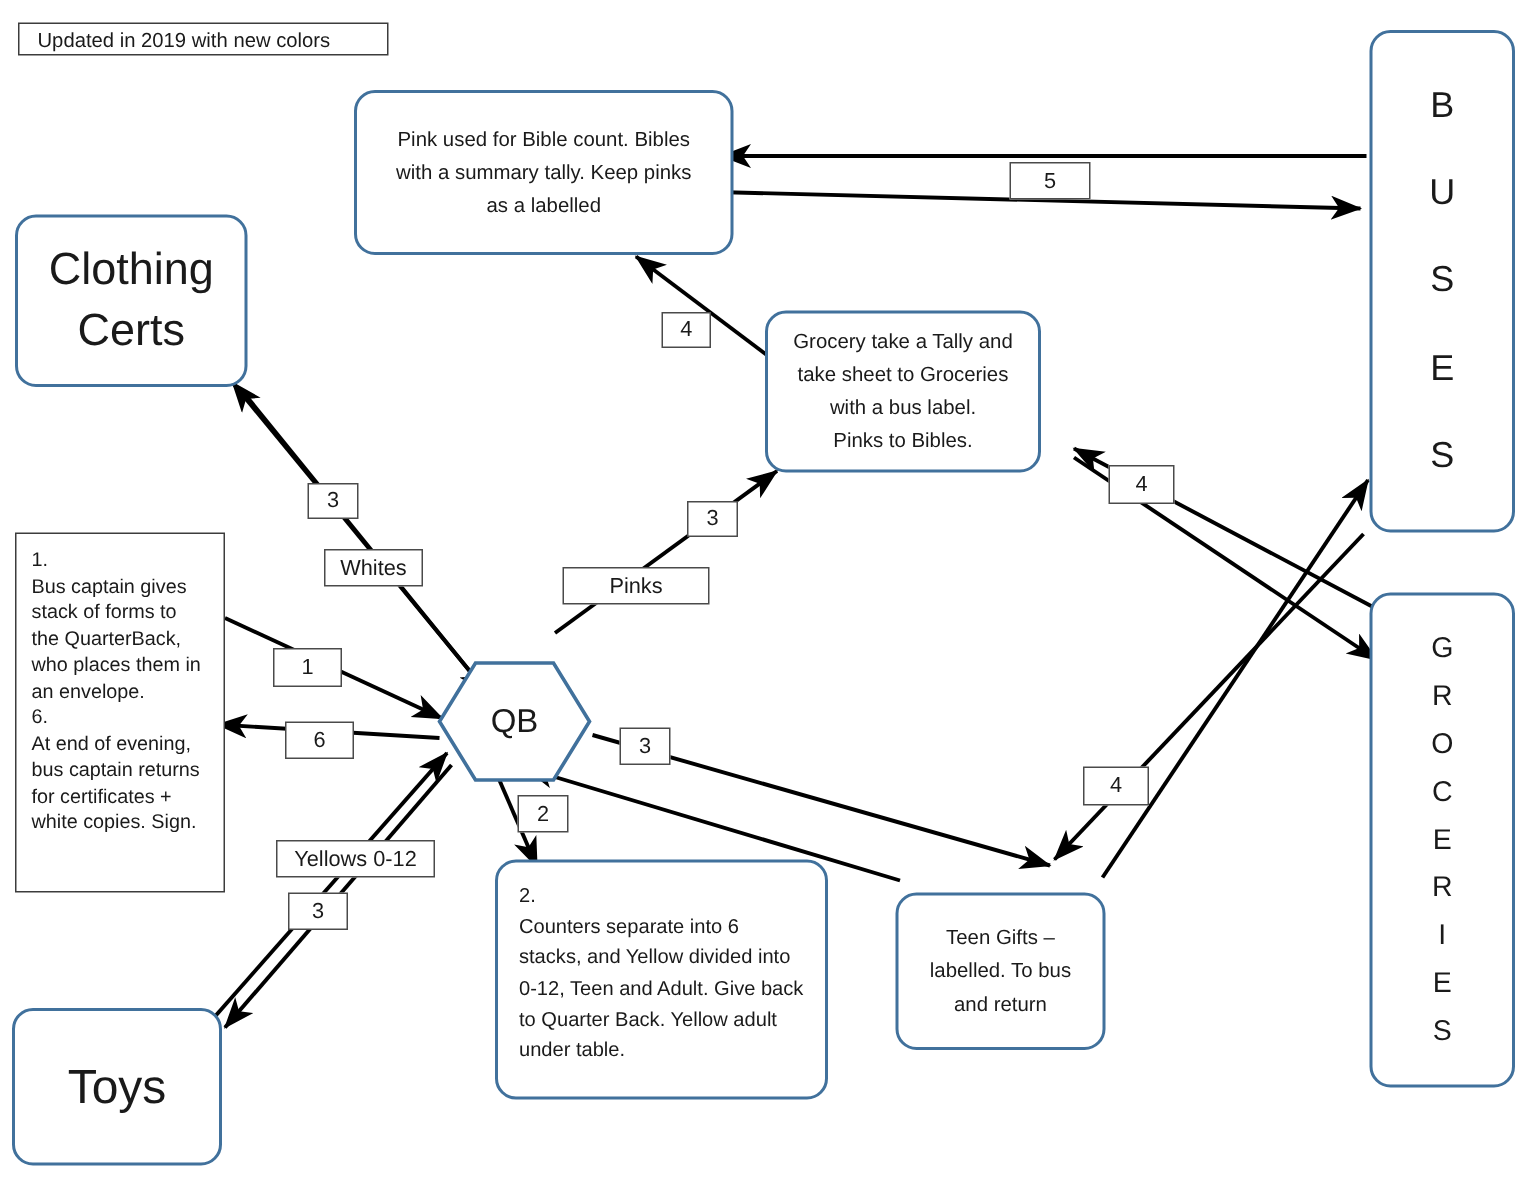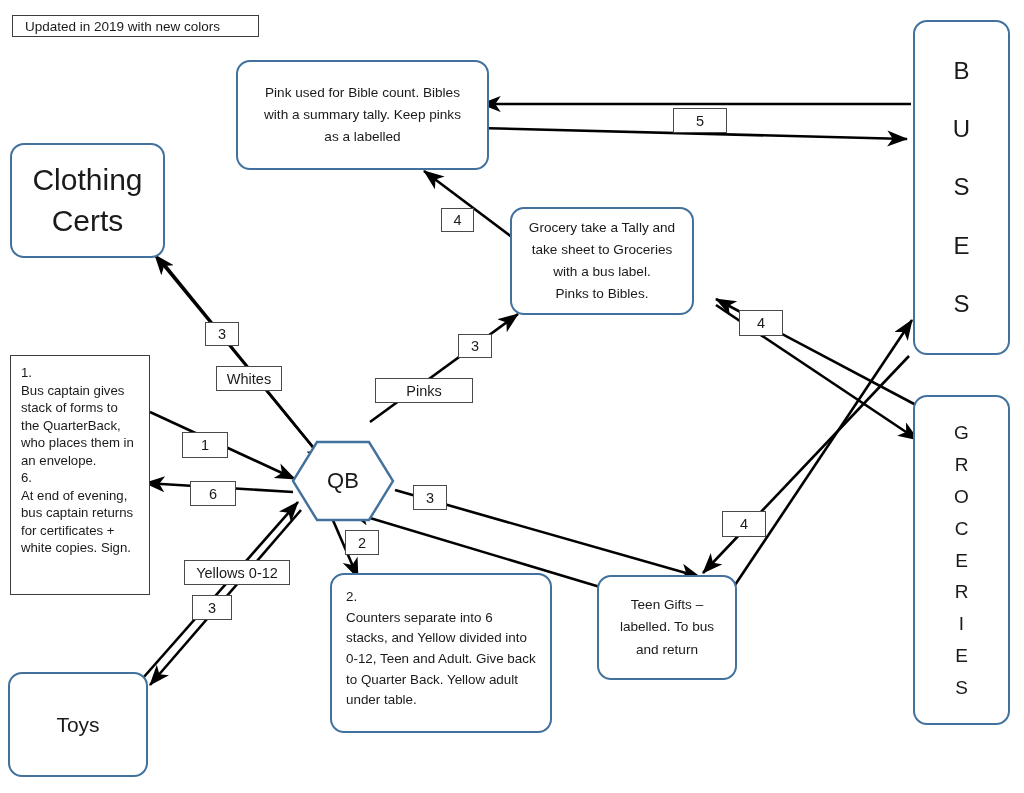--- a/index.html
+++ b/index.html
@@ -78,39 +78,39 @@
   }
   #note-instructions .ln { white-space: nowrap; }
 
   
   #node-clothing {
     left: 10px; top: 143px; width: 155px; height: 115px;
     font-size: 30px; line-height: 1.35;
   }
   #node-toys {
     left: 8px; top: 672px; width: 140px; height: 105px;
-    font-size: 21px;
+    font-size: 32px;
     align-items: center;
   }
   #node-pink-bible {
     left: 236px; top: 60px; width: 253px; height: 110px;
     font-size: 13.6px; line-height: 1.62; padding: 4px 12px;
   }
   #node-grocery-tally {
     left: 510px; top: 207px; width: 184px; height: 108px;
     font-size: 13.6px; line-height: 1.62; padding: 4px 10px;
   }
   #node-counters {
     left: 330px; top: 573px; width: 222px; height: 160px;
     font-size: 13.4px; line-height: 1.54;
     align-items: flex-start; justify-content: flex-start;
     text-align: left; padding: 12px 14px;
   }
   #node-teen-gifts {
-    left: 597px; top: 575px; width: 140px; height: 105px;
+    left: 597px; top: 595px; width: 140px; height: 105px;
     font-size: 13.6px; line-height: 1.62; padding: 4px 8px;
   }
   #node-buses {
     left: 913px; top: 20px; width: 97px; height: 335px;
     font-size: 24px; line-height: 1.0;
     flex-direction: column;
   }
   #node-groceries {
     left: 913px; top: 395px; width: 97px; height: 330px;
     font-size: 19px; line-height: 1.0;

